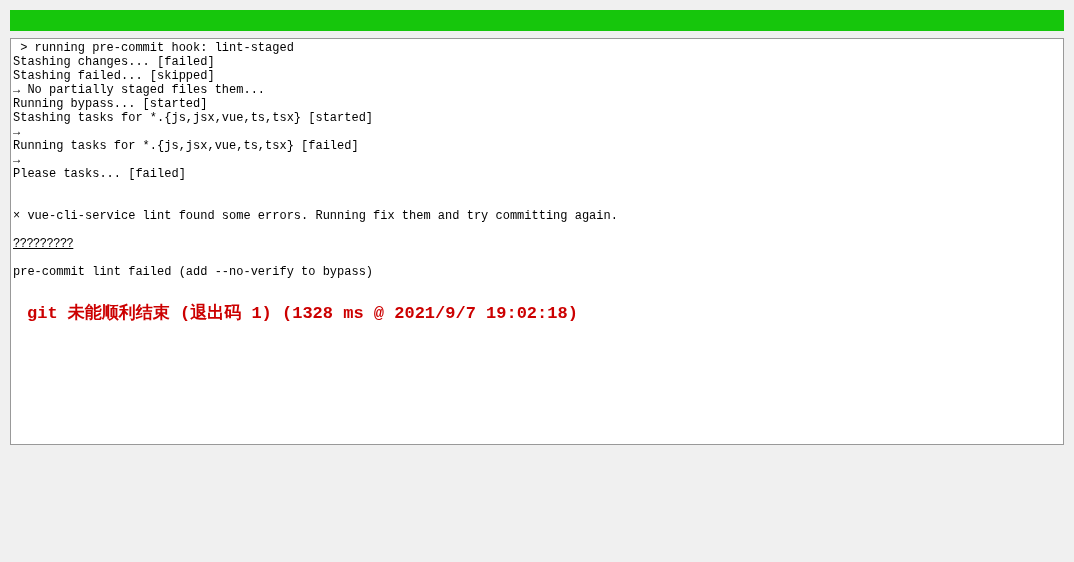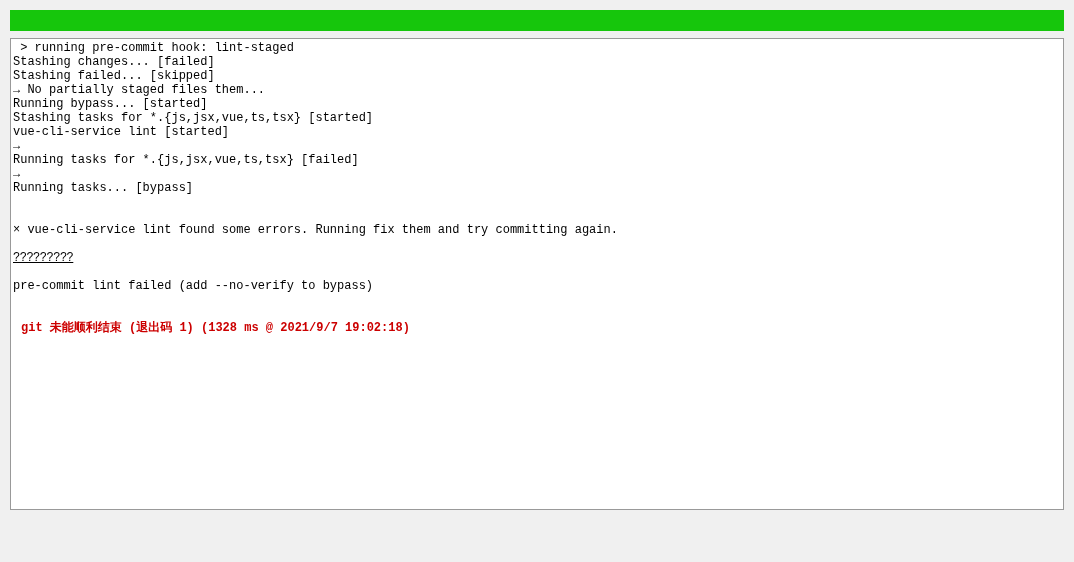--- a/index.html
+++ b/index.html
@@ -21,67 +21,66 @@
     .green-bar {
       background-color: #16c60c;
       height: 21px;
       width: 100%;
       margin-bottom: 7px;
     }
     .console {
       background-color: #ffffff;
       border: 1px solid #999;
       padding: 2px 0px;
-      height: 472px;
+      height: 407px;
       overflow: auto;
     }
     .console-line {
       color: #000;
       font-family: 'Consolas', 'Courier New', monospace;
       font-size: 12px;
       line-height: 14px;
       white-space: pre;
       padding-left: 2px;
     }
     .underlined-block {
       text-decoration: underline;
       display: inline-block;
       line-height: 14px;
       letter-spacing: -0.5px;
     }
     .error-line {
       color: #cc0000;
       font-weight: bold;
       font-family: 'Consolas', 'Courier New', monospace;
-      font-size: 12px;
+      font-size: 17px;
       line-height: 14px;
       white-space: pre;
-      padding-left: 10px;
+      padding-left: 16px;
     }
     .blank-line {
       height: 14px;
     }
   </style>
 </head>
 <body>
 
 <div class="container">
   <div class="green-bar"></div>
   <div class="console">
     <div class="console-line"> &gt; running pre-commit hook: lint-staged</div>
     <div class="console-line">Stashing changes... [failed]</div>
     <div class="console-line">Stashing failed... [skipped]</div>
     <div class="console-line">→ No partially staged files them...</div>
     <div class="console-line">Running bypass... [started]</div>
     <div class="console-line">Stashing tasks for *.{js,jsx,vue,ts,tsx} [started]</div>
-    <div class="console-line">vue-cli-service lint [started]</div>
     <div class="console-line">→</div>
     <div class="console-line">Running tasks for *.{js,jsx,vue,ts,tsx} [failed]</div>
     <div class="console-line">→</div>
-    <div class="console-line">Running tasks... [bypass]</div>
+    <div class="console-line">Please tasks... [failed]</div>
     <div class="blank-line"></div>
     <div class="blank-line"></div>
     <div class="console-line">× vue-cli-service lint found some errors. Running fix them and try committing again.</div>
     <div class="blank-line"></div>
     <div class="console-line"><span class="underlined-block">?????????</span></div>
     <div class="blank-line"></div>
     <div class="console-line">pre-commit lint failed (add --no-verify to bypass)</div>
     <div class="blank-line"></div>
     <div class="blank-line"></div>
     <div class="error-line">git 未能顺利结束 (退出码 1) (1328 ms @ 2021/9/7 19:02:18)</div>

